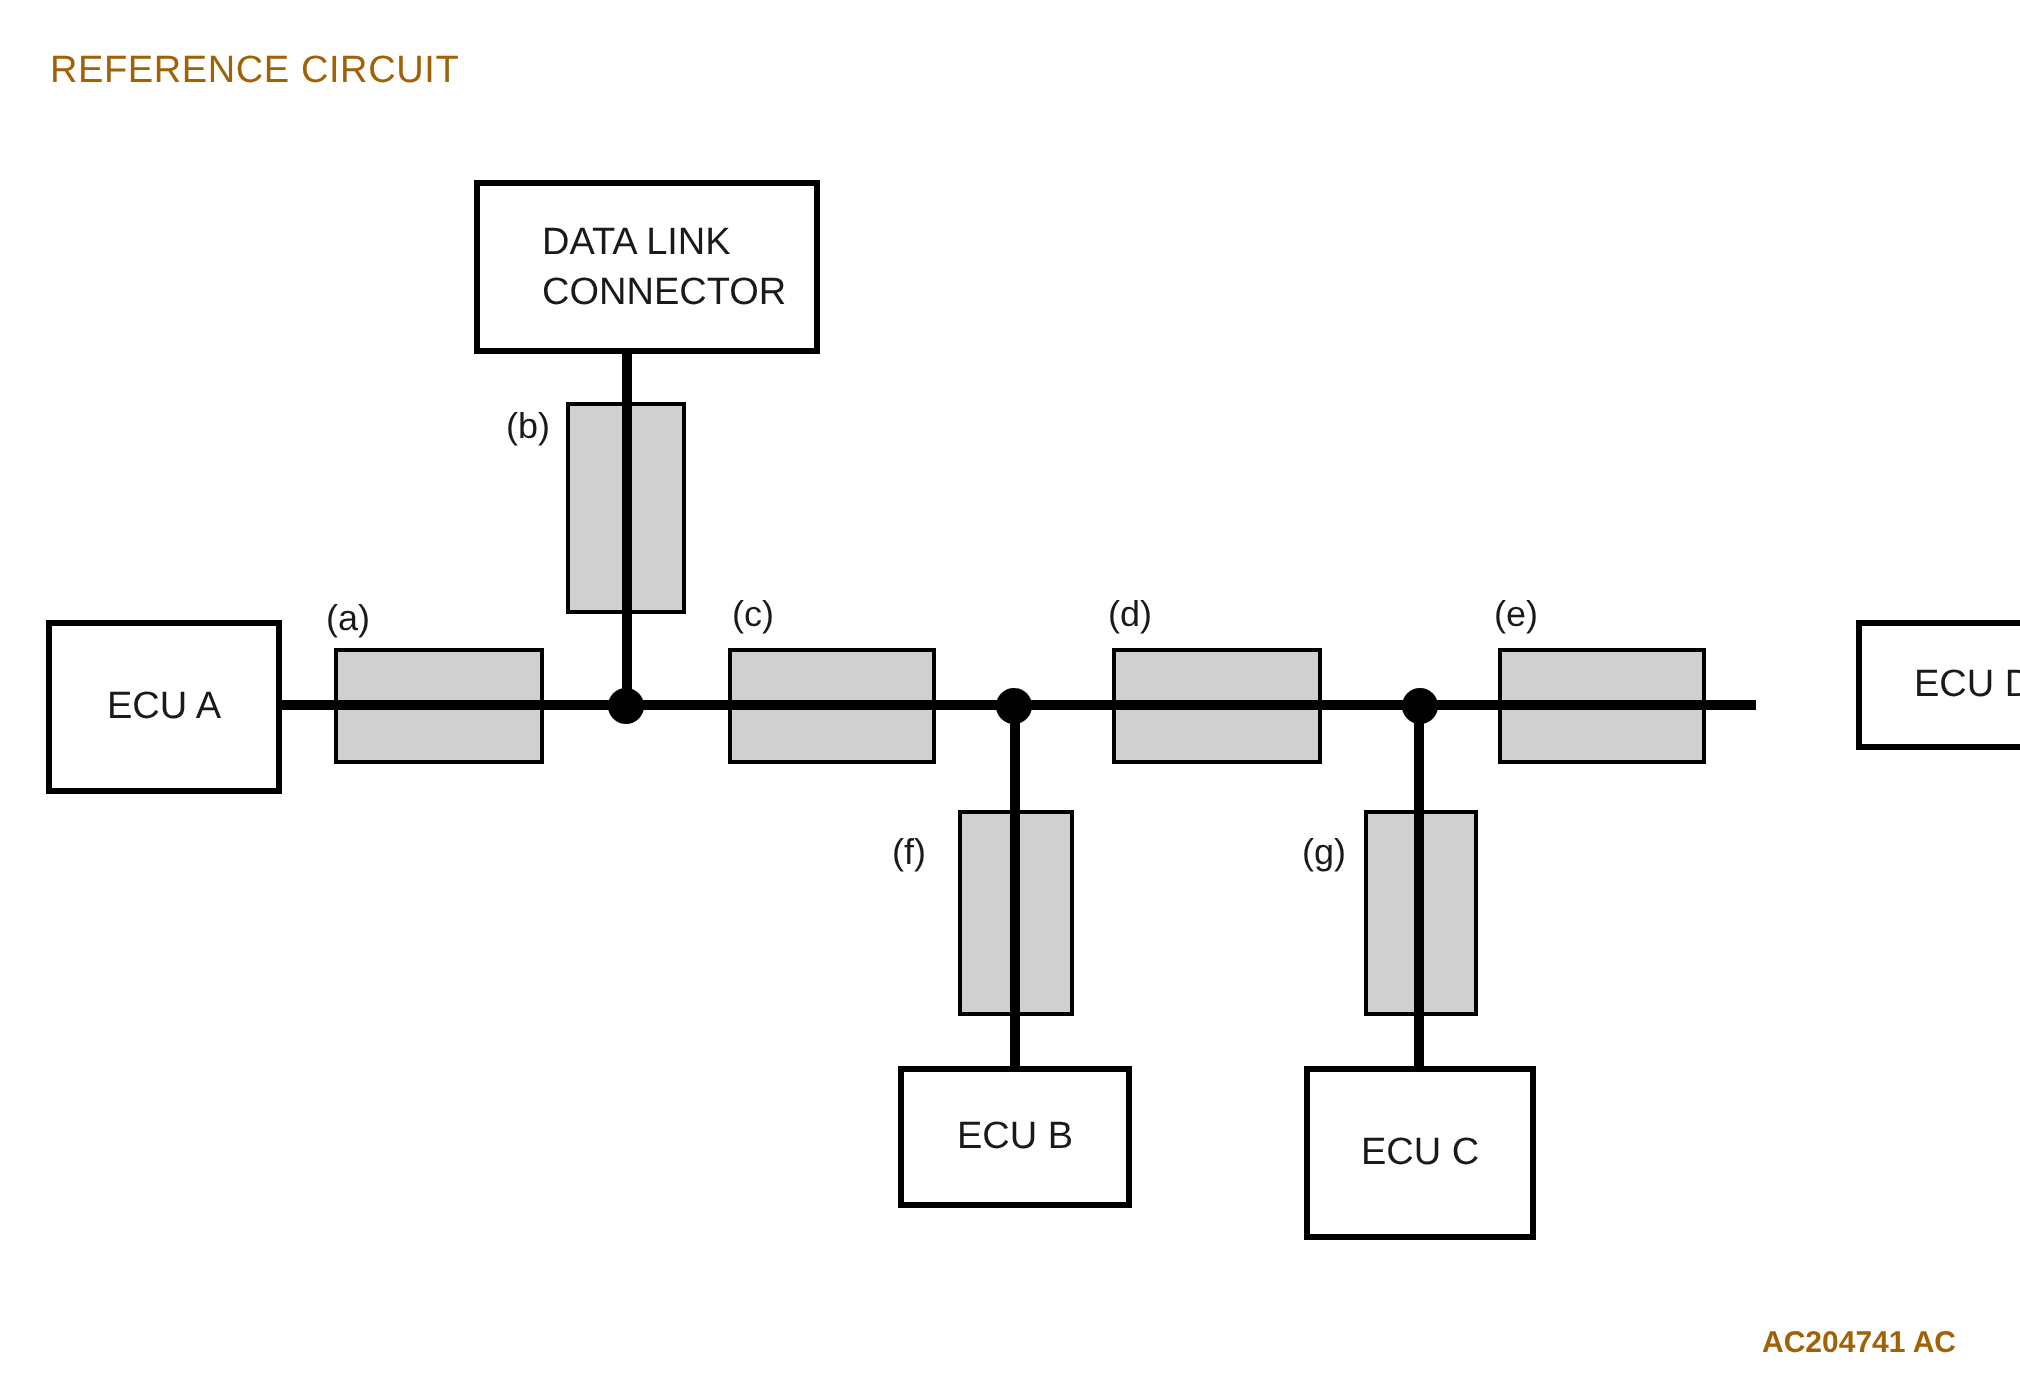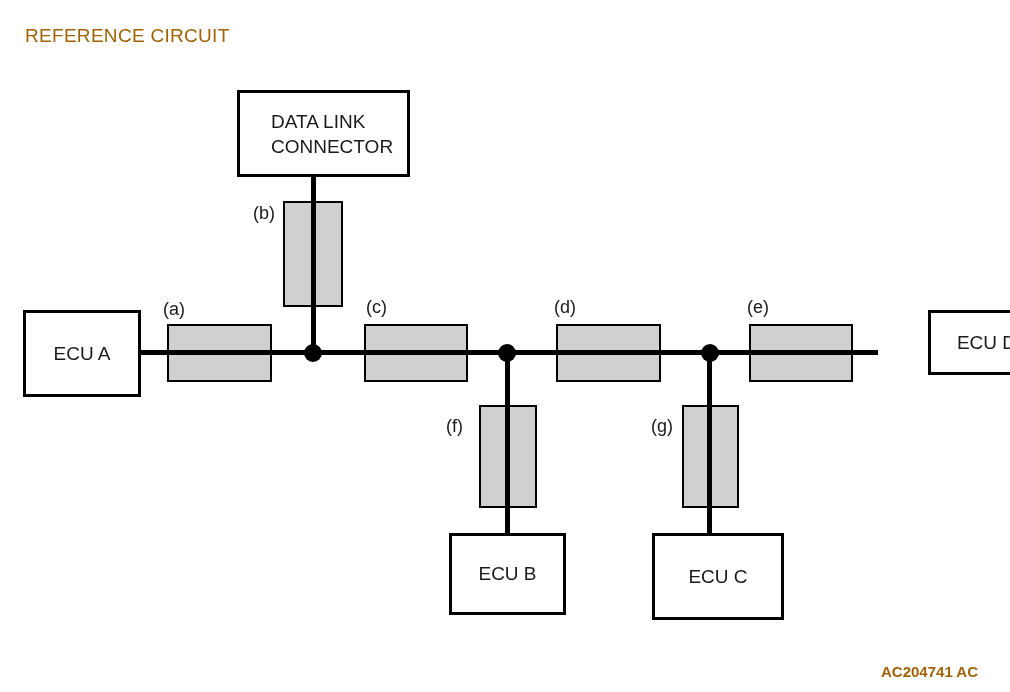--- a/index.html
+++ b/index.html
@@ -73,22 +73,22 @@
     right: 32px;
     top: 663px;
     font-size: 15px;
     font-weight: bold;
     color: #a16207;
   }
 
   
   #box-dlc   { left: 237px; top: 90px;  width: 173px; height: 87px; padding-left: 31px; }
   #box-ecu-a { left: 23px;  top: 310px; width: 118px; height: 87px; }
-  #box-ecu-b { left: 449px; top: 533px; width: 117px; height: 82px; }
-  #box-ecu-c { left: 652px; top: 533px; width: 132px; height: 87px; }
+  #box-ecu-b { left: 449px; top: 533px; width: 117px; height: 71px; }
+  #box-ecu-c { left: 652px; top: 533px; width: 116px; height: 87px; }
   #box-ecu-d { left: 928px; top: 310px; width: 117px; height: 65px; }
 
   
   #bus-main      { left: 139px; top: 350px; width: 739px; height: 5px; }
   #drop-dlc      { left: 311px; top: 175px; width: 5px;  height: 180px; }
   #drop-ecu-b    { left: 505px; top: 352px; width: 5px;  height: 183px; }
   #drop-ecu-c    { left: 707px; top: 352px; width: 5px;  height: 183px; }
 
   
   #junction-1 { left: 304px; top: 344px; }

